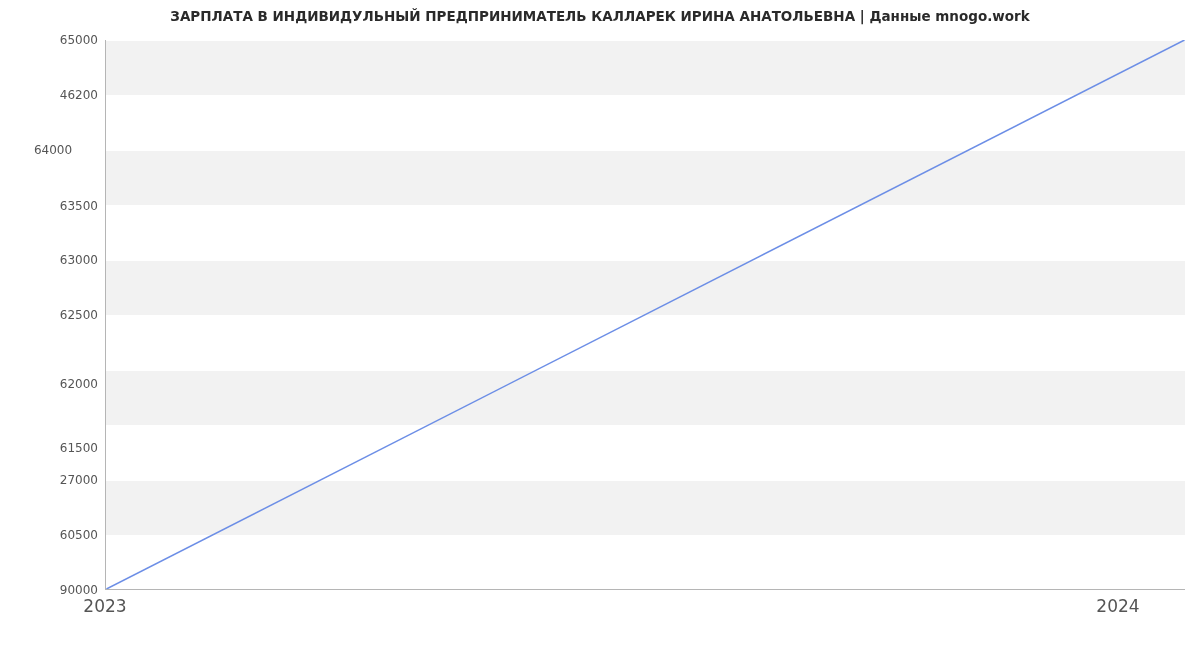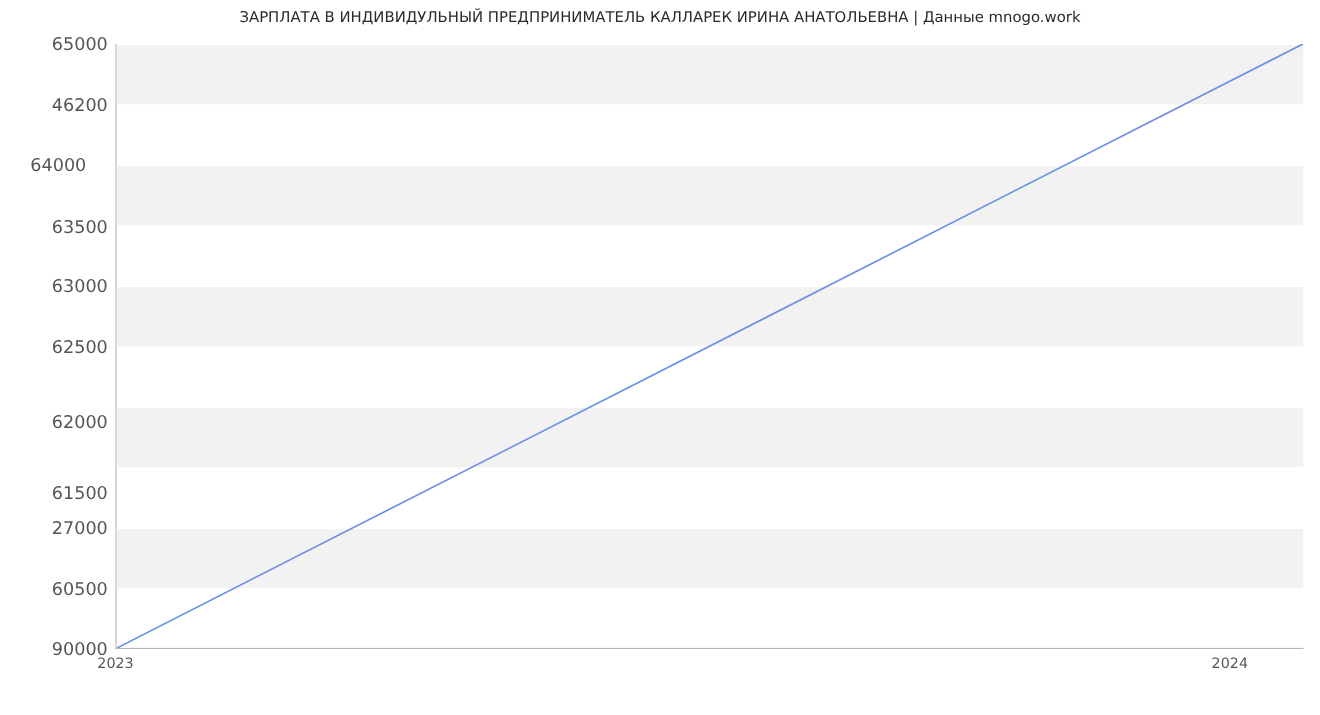--- a/index.html
+++ b/index.html
@@ -16,21 +16,21 @@
     position: relative;
     width: 1200px;
     height: 650px;
   }
   .title {
     position: absolute;
     top: 8px;
     left: 0;
     width: 1200px;
     text-align: center;
-    font-weight: 400;
+    font-weight: 700;
     font-size: 13.5px;
     color: #2a2a2a;
   }
   .plot {
     position: absolute;
     left: 105px;
     top: 40px;
     width: 1080px;   
     height: 550px;   
     box-sizing: border-box;
@@ -54,29 +54,29 @@
     height: 1px;
     background: #ffffff;
   }
 
   
   .ytick {
     position: absolute;
     right: 1102px; 
     width: 90px;
     text-align: right;
-    font-size: 16px;
+    font-size: 12px;
     color: #555;
     transform: translateY(-50%);
   }
   
   .xtick {
     position: absolute;
     top: 596px; 
-    font-size: 13px;
+    font-size: 17px;
     color: #555;
     transform: translateX(-50%);
     text-align: center;
   }
 
   svg.line-layer {
     position: absolute;
     left: 0;
     top: 0;
     width: 100%;

